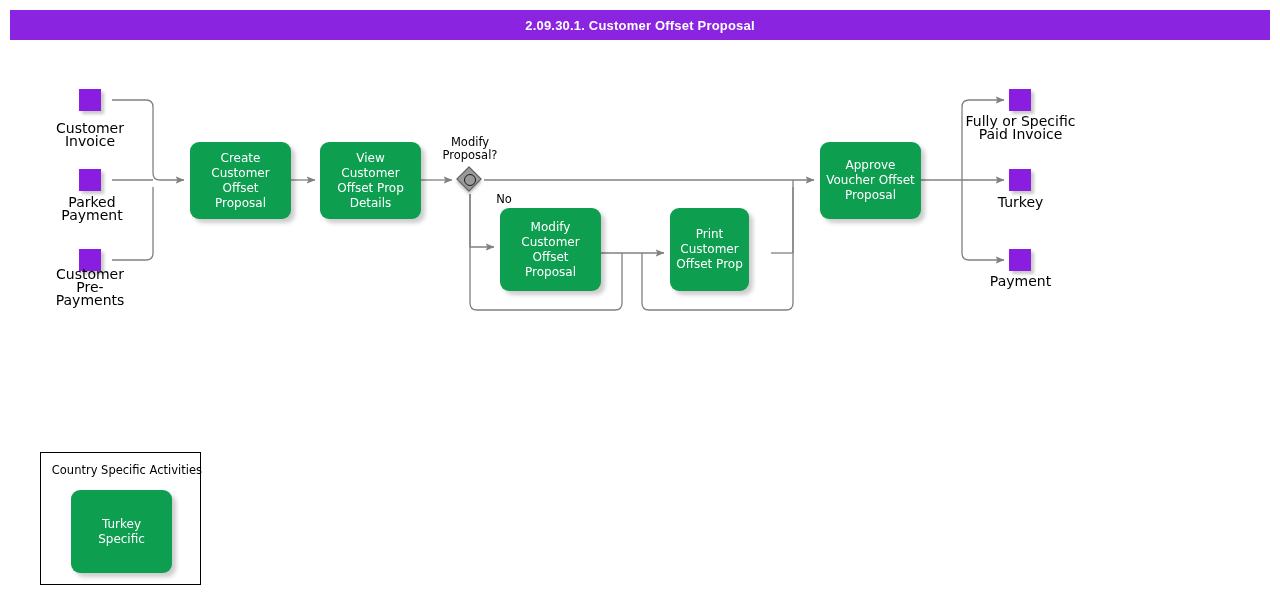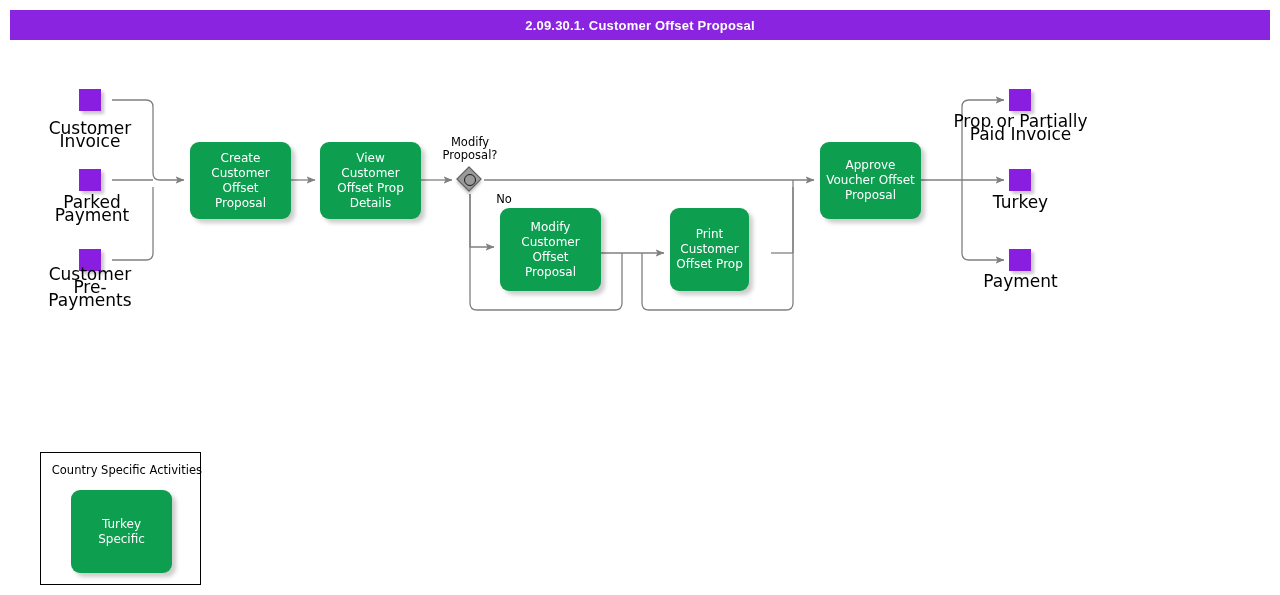--- a/index.html
+++ b/index.html
@@ -53,21 +53,21 @@
   
   .dataobj {
     position: absolute;
     width: 22px; height: 22px;
     background: #8a1ee0;
     box-shadow: 3px 3px 3px rgba(0,0,0,.22);
   }
   .objlabel {
     position: absolute;
     text-align: center;
-    font-size: 17px;
+    font-size: 14px;
     color: #000000;
     line-height: 13px;
     font-family: "DejaVu Sans", sans-serif;
     white-space: pre-line;
   }
 
   
   .task {
     position: absolute;
     background: #0d9e4f;
@@ -212,21 +212,21 @@
 
   <div id="gateway-wrap">
     <div class="gw-diamond"></div>
     <div class="gw-circle"></div>
   </div>
   <div class="flowlabel" style="left:425px; top:136px; width:90px;">Modify
 Proposal?</div>
   <div class="flowlabel" style="left:489px; top:164px; width:30px;margin-top:29px;">No</div>
 
   <div class="dataobj" style="left:1009px; top:89px;"></div>
-  <div class="objlabel" style="left:948px; top:115px; width:145px;">Prop or Partially
+  <div class="objlabel" style="left:948px; top:115px; width:145px;">Fully or Specific
 Paid Invoice</div>
 
   <div class="dataobj" style="left:1009px; top:169px;"></div>
   <div class="objlabel" style="left:958px; top:196px; width:125px;">Turkey</div>
 
   <div class="dataobj" style="left:1009px; top:249px;"></div>
   <div class="objlabel" style="left:958px; top:275px; width:125px;">Payment</div>
 
   <div id="legend-box">
     <div id="legend-title">Country Specific Activities</div>

